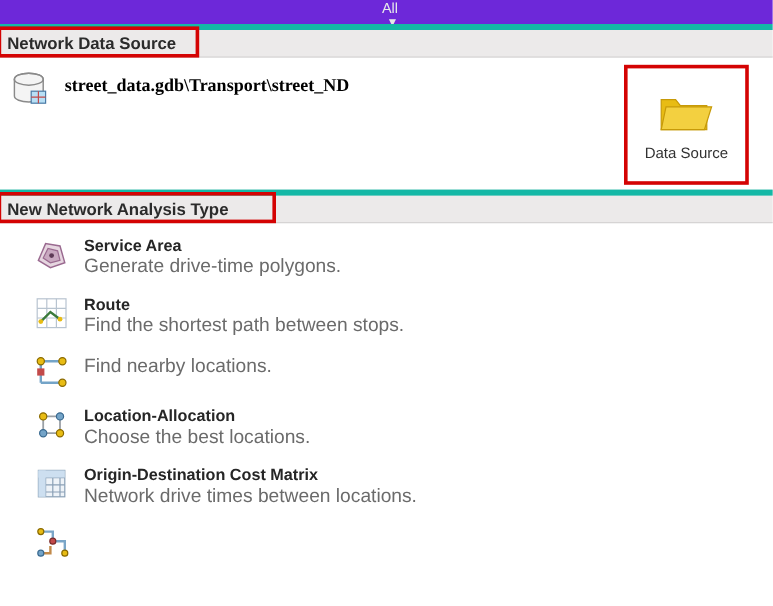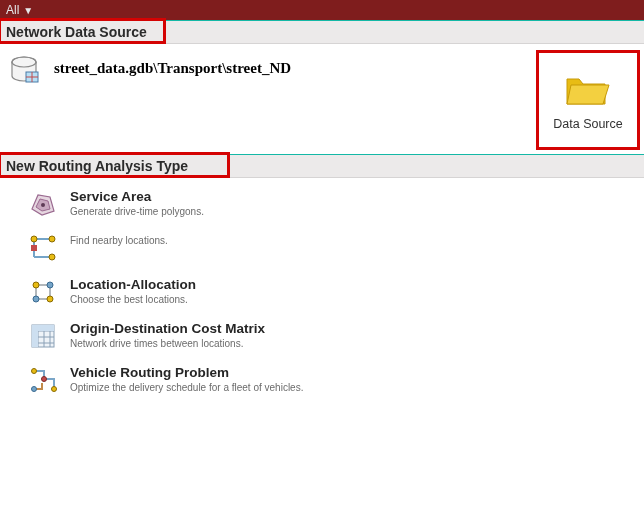--- a/index.html
+++ b/index.html
@@ -7,31 +7,32 @@
     width: 644px;
     height: 505px;
     font-family: "Segoe UI", Tahoma, Arial, sans-serif;
     font-size: 13px;
     background: #ffffff;
     color: #2b2b2b;
     overflow: hidden;
   }
   .topbar {
     height: 20px;
-    background: #7f1d1d;
+    background: #6d28d9;
     color: #e6e8ea;
     display: flex;
     align-items: center;
     padding-left: 6px;
     font-size: 12px;
+    flex-direction: column;
   }
   .topbar .drop { margin-left: 4px; font-size: 10px; }
   .section-header {
     background: #eceaea;
-    border-top: 1px solid #14b8a6;
+    border-top: 5px solid #14b8a6;
     border-bottom: 1px solid #d6d4d4;
     padding: 3px 6px;
     font-weight: bold;
     font-size: 14px;
     color: #2b2b2b;
     position: relative;
   }
   .redbox {
     position: absolute;
     border: 3px solid #d40303;
@@ -48,21 +49,21 @@
     font-family: Georgia, "Times New Roman", serif;
     font-size: 15px;
     font-weight: bold;
     color: #000;
     margin-left: 10px;
     margin-top: 6px;
     text-align: center;
   }
   .ds-button {
     position: absolute;
-    right: 8px;
+    right: 24px;
     top: 10px;
     width: 96px;
     height: 92px;
     display: flex;
     flex-direction: column;
     align-items: center;
     justify-content: center;
     gap: 8px;
     cursor: pointer;
   }
@@ -74,21 +75,21 @@
     gap: 12px;
     padding: 7px 28px;
     cursor: pointer;
   }
   .analysis-item .txt .title {
     font-weight: bold;
     font-size: 13.5px;
     color: #262626;
   }
   .analysis-item .txt .desc {
-    font-size: 10px;
+    font-size: 16px;
     color: #6b6b6b;
     margin-top: 2px;
   }
   .icon-box {
     width: 30px;
     height: 30px;
     flex-shrink: 0;
     display: flex;
     align-items: center;
     justify-content: center;
@@ -127,40 +128,58 @@
         <path d="M4 10 h12 l4 5 h22 v20 H4 Z" fill="#e8bc14" stroke="#c79a08" stroke-width="1"></path>
         <path d="M8 16 h38 l-6 19 H4 Z" fill="#f3d040" stroke="#c79a08" stroke-width="1"></path>
       </svg>
     </span>
     <span class="lbl">Data Source</span>
     <div class="redbox" style="left:-4px; top:-4px; width:104px; height:100px;"></div>
   </div>
 </div>
 
 <div class="section-header">
-  <span>New Routing Analysis Type</span>
+  <span>New Network Analysis Type</span>
   <div class="redbox" style="left:-2px; top:-3px; width:232px; height:26px;"></div>
 </div>
 
 <div class="analysis-list">
 
   <div class="analysis-item">
     <div class="icon-box">
       <svg width="30" height="30" viewBox="0 0 30 30">
         <polygon points="4,20 10,6 22,8 26,22 14,26" fill="#e6d6e0" stroke="#9a6a90" stroke-width="1.2"></polygon>
         <polygon points="8,18 12,10 20,12 22,20 14,22" fill="#c9a8c0" stroke="#9a6a90" stroke-width="1"></polygon>
         <circle cx="15" cy="16" r="2" fill="#5e3a56"></circle>
       </svg>
     </div>
     <div class="txt">
       <div class="title">Service Area</div>
       <div class="desc">Generate drive-time polygons.</div>
     </div>
   </div>
 
+  <div class="analysis-item">
+    <div class="icon-box">
+      <svg width="30" height="30" viewBox="0 0 30 30">
+        <rect x="3" y="3" width="24" height="24" fill="none" stroke="#b8c4d0" stroke-width="1"></rect>
+        <line x1="3" y1="11" x2="27" y2="11" stroke="#b8c4d0"></line>
+        <line x1="3" y1="19" x2="27" y2="19" stroke="#b8c4d0"></line>
+        <line x1="11" y1="3" x2="11" y2="27" stroke="#b8c4d0"></line>
+        <line x1="19" y1="3" x2="19" y2="27" stroke="#b8c4d0"></line>
+        <path d="M6 22 L14 14 L22 20" fill="none" stroke="#3a7a3a" stroke-width="2"></path>
+        <circle cx="6" cy="22" r="2" fill="#e8bc14"></circle>
+        <circle cx="22" cy="20" r="2" fill="#e8bc14"></circle>
+      </svg>
+    </div>
+    <div class="txt">
+      <div class="title">Route</div>
+      <div class="desc">Find the shortest path between stops.</div>
+    </div>
+  </div>
 
   <div class="analysis-item">
     <div class="icon-box">
       <svg width="30" height="30" viewBox="0 0 30 30">
         <line x1="6" y1="6" x2="6" y2="24" stroke="#74a4c8" stroke-width="2"></line>
         <line x1="6" y1="6" x2="24" y2="6" stroke="#74a4c8" stroke-width="2"></line>
         <line x1="6" y1="24" x2="24" y2="24" stroke="#74a4c8" stroke-width="2"></line>
         <circle cx="6" cy="6" r="3" fill="#e8bc14" stroke="#8a6a00"></circle>
         <circle cx="24" cy="6" r="3" fill="#e8bc14" stroke="#8a6a00"></circle>
         <circle cx="24" cy="24" r="3" fill="#e8bc14" stroke="#8a6a00"></circle>
@@ -215,19 +234,15 @@
     <div class="icon-box">
       <svg width="30" height="30" viewBox="0 0 30 30">
         <path d="M6 6 h10 v8 h10 v10" fill="none" stroke="#7aa6c8" stroke-width="2"></path>
         <path d="M6 24 h8 v-6" fill="none" stroke="#c28a4a" stroke-width="2"></path>
         <circle cx="6" cy="6" r="2.5" fill="#e8bc14" stroke="#8a6a00"></circle>
         <circle cx="26" cy="24" r="2.5" fill="#e8bc14" stroke="#8a6a00"></circle>
         <circle cx="6" cy="24" r="2.5" fill="#74a4c8" stroke="#3a6a90"></circle>
         <circle cx="16" cy="14" r="2.5" fill="#c24a4a" stroke="#7a2a2a"></circle>
       </svg>
     </div>
-    <div class="txt">
-      <div class="title">Vehicle Routing Problem</div>
-      <div class="desc">Optimize the delivery schedule for a fleet of vehicles.</div>
-    </div>
   </div>
 
 </div>
 
 </body></html>

